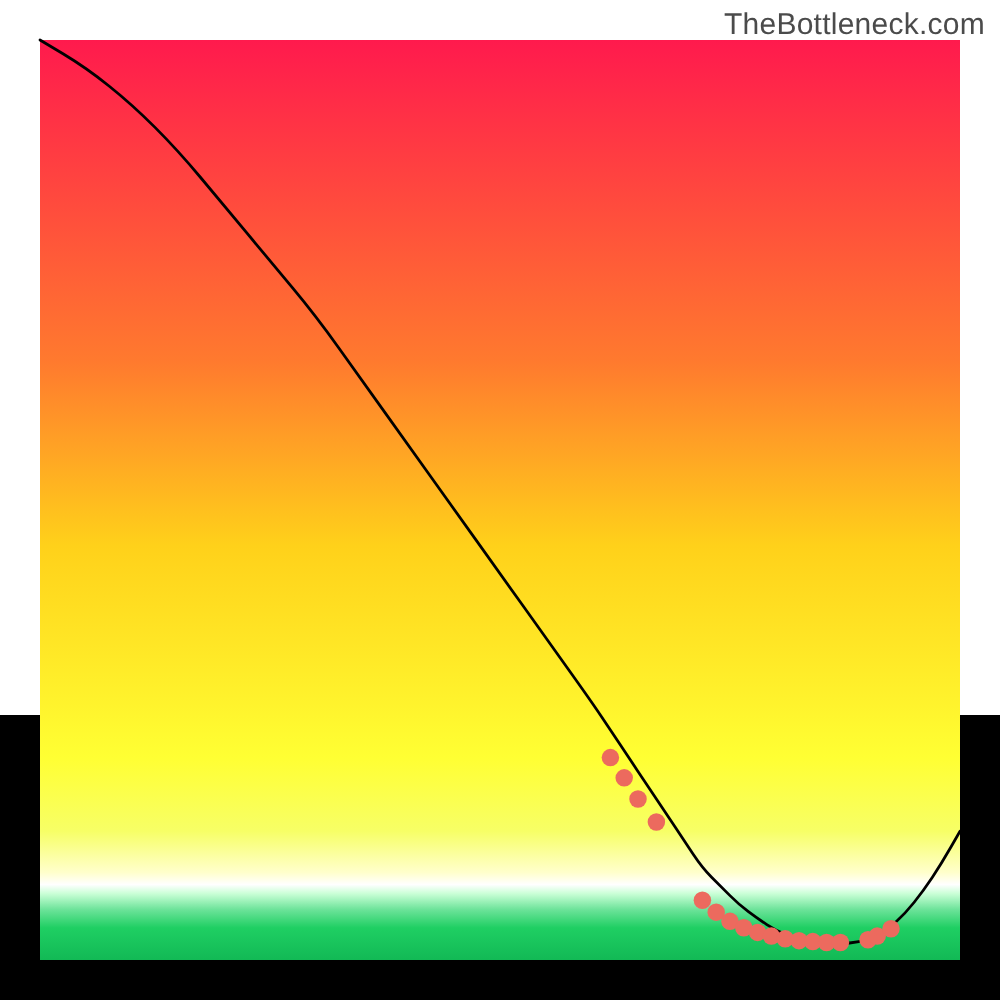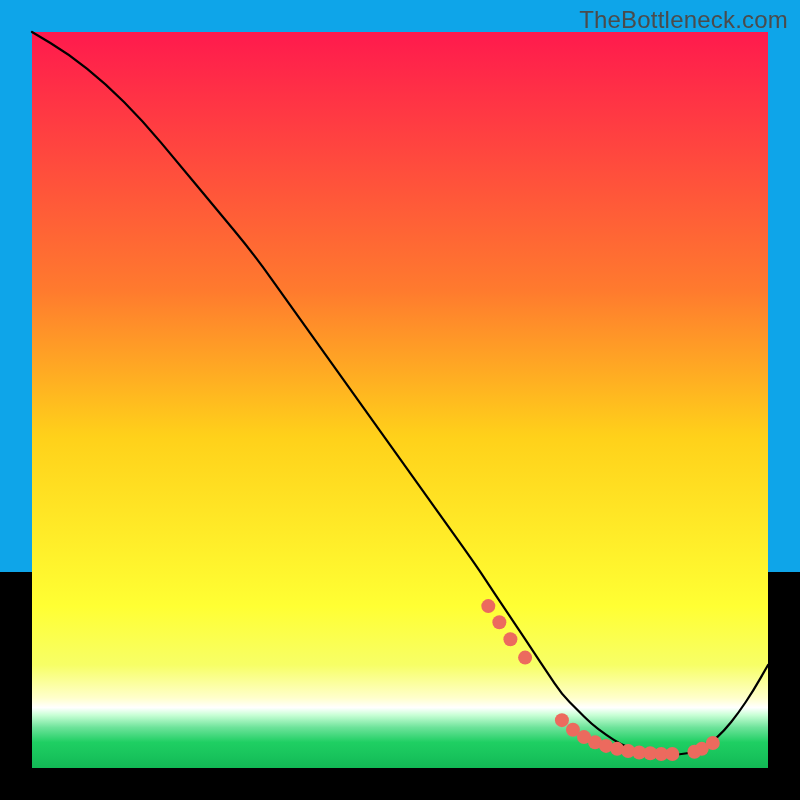--- a/index.html
+++ b/index.html
@@ -8,21 +8,21 @@
     width: 800px;
     height: 800px;
     background: #000;
     overflow: hidden;
     font-family: Arial, Helvetica, sans-serif;
   }
   .frame {
     position: relative;
     width: 800px;
     height: 572px;
-    background: #0ea5e9;
+    background: #ffffff;
   }
   .watermark {
     position: absolute;
     top: 6px;
     right: 12px;
     color: #4b4b4b;
     font-size: 24px;
     font-weight: 500;
     letter-spacing: 0.2px;
     z-index: 10;

